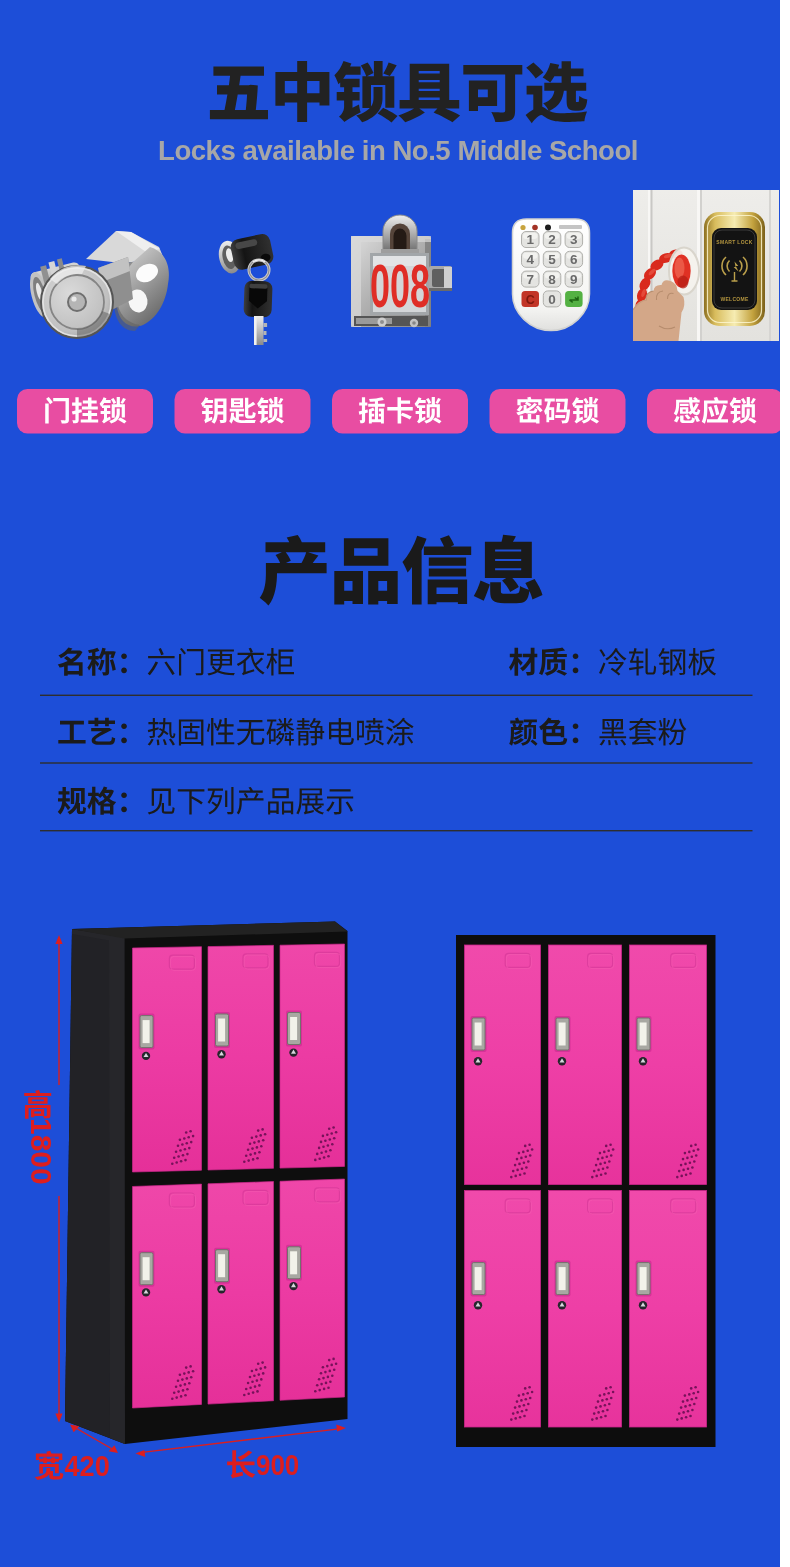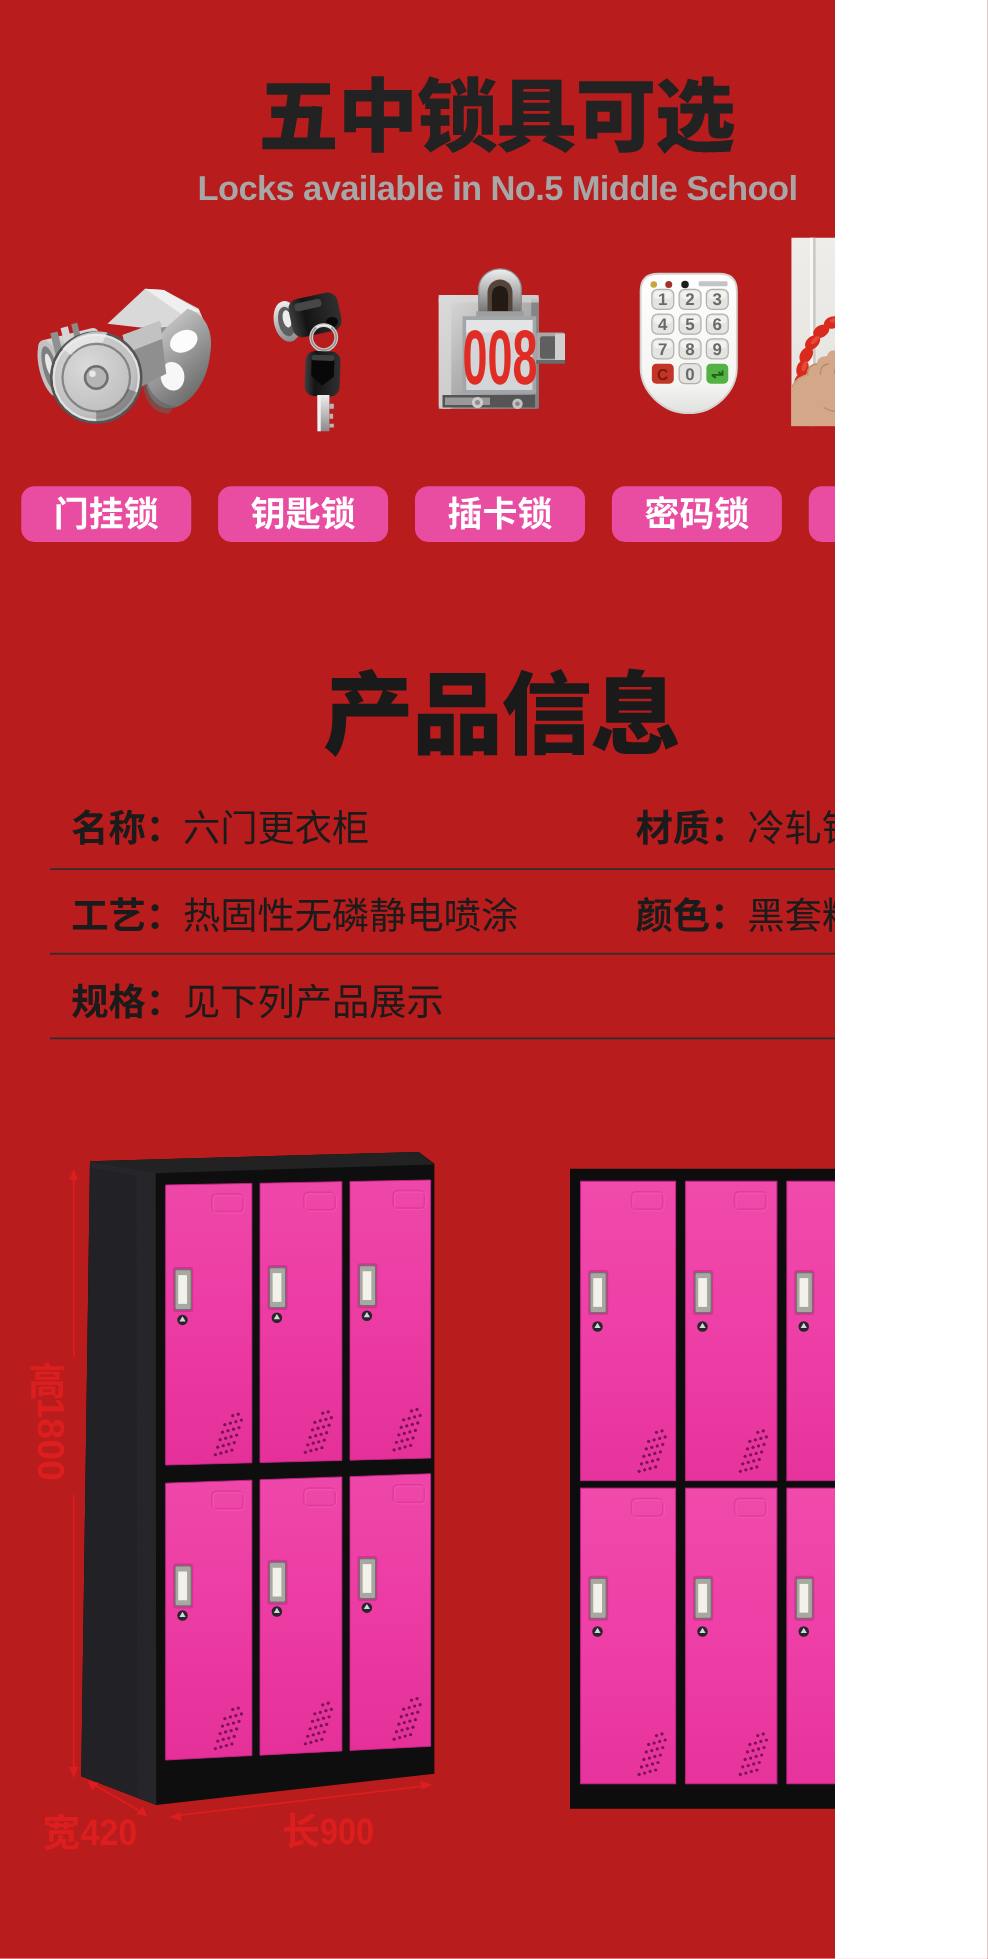--- a/index.html
+++ b/index.html
@@ -1,15 +1,15 @@
 <!DOCTYPE html>
 <html><head><meta charset="utf-8">
 <style>
 html,body{margin:0;padding:0;background:#fff;}
-.page{position:relative;width:668px;height:1567px;background:#b91c1c;overflow:hidden;
+.page{position:relative;width:780px;height:1567px;background:#1d4ed8;overflow:hidden;
   font-family:"Liberation Sans",sans-serif;}
 .abs{position:absolute;}
 </style></head>
 <body>
 <div class="page">
 
 <svg class="abs" style="left:0;top:0" width="790" height="190" viewBox="0 0 790 190">
       <path d="M217 85.2V94.4H227.4C226.5 99.9 225.5 105.2 224.5 110.0H209.9V119.3H268.0V110.0H255.8C256.7 101.8 257.5 93.1 257.8 85.4L250.4 84.8L248.7 85.2H239.2L240.6 75.8H264.0V66.5H213.4V75.8H230.1L228.9 85.2ZM234.9 110.0C235.8 105.3 236.8 99.9 237.7 94.4H247.1C246.8 99.2 246.4 104.7 245.8 110.0Z M297.2 60.9V71.9H275.4V105.7H284.8V102.4H297.2V122.1H307.1V102.4H319.5V105.4H329.4V71.9H307.1V60.9ZM284.8 93.2V81.1H297.2V93.2ZM319.5 93.2H307.1V81.1H319.5Z M377.6 113.4C382.2 115.9 388.6 119.8 391.5 122.4L397.5 116.0C394.3 113.4 387.7 109.9 383.2 107.7ZM388.6 62.6C387.4 66 385.2 70.6 383.3 73.6L389.8 76.0C391.8 73.3 394.4 69.2 396.7 65.2ZM336.7 92.1V100.5H344.1V107.0C344.1 111.4 340.9 115.2 339 116.8C340.5 117.9 343.4 120.6 344.4 122.1C345.8 120.8 348.2 119.2 360.7 112.3C360 110.5 359.2 106.8 359 104.4L352.5 107.8V100.5H359.6V92.1H352.5V87.2H359.6V78.8H343.2C344.1 77.6 345.1 76.1 345.9 74.7H360.6V66.6H350.1L351.4 63.4L343.5 61.0C341.6 66.5 338.2 71.8 334.4 75.3C335.7 77.4 337.8 82.2 338.4 84.2L340.2 82.4V87.2H344.1V92.1ZM373.9 60.9V76.3H367.0L373.5 73.0C372.5 70 370.1 65.6 367.6 62.4L360.8 65.6C363 68.9 365.3 73.3 366.2 76.3H362.4V108.0H369.8C367.3 110.8 363.1 113.5 356.2 115.5C358.3 117.2 360.9 120.4 362.1 122.3C379 116.3 382.5 106.7 382.5 98.0V87.0H373.5V97.9C373.5 100.5 373 103.6 371 106.5V84.9H385.3V107.7H394.3V76.3H382.6V60.9Z M409.7 63.8V100.1H399.6V108.5H414.0C409.8 111 403.6 113.9 398.4 115.4C400.7 117.2 403.7 120.3 405.3 122.2C411.8 120.1 419.8 116.1 424.9 112.6L419.3 108.5H437.4L433.6 112.6C440.5 115.5 448.1 119.5 452.4 122.3L460.1 115.4C456.6 113.5 450.9 110.8 445.2 108.5H459.2V100.1H449.2V63.8ZM418.7 100.1V97.6H439.7V100.1ZM418.7 79.9H439.7V82.2H418.7ZM418.7 73.4V71.1H439.7V73.4ZM418.7 88.7H439.7V91.0H418.7Z M463.3 65.0V74.5H505.2V110.6C505.2 111.9 504.6 112.4 503.1 112.4C501.5 112.4 495.7 112.5 491.3 112.1C492.8 114.6 494.7 119.3 495.3 122.1C502 122.1 506.9 121.9 510.4 120.3C513.8 118.8 515.1 116.1 515.1 110.8V74.5H522.3V65.0ZM478 89.4H487.8V97.2H478.0ZM468.9 80.5V111.0H478.0V106.1H497.1V80.5Z M526.2 67.8C529.7 71 533.9 75.4 535.7 78.5L543.4 72.6C541.4 69.6 536.9 65.4 533.4 62.5ZM542.3 85.8H526.6V94.5H533.3V109.4C530.7 110.8 528.1 112.8 525.6 115.0L531.8 123.2C535.2 119.1 538.8 115.1 541.2 115.1C542.6 115.1 544.6 117 547.3 118.6C551.7 121 556.7 121.9 564.4 121.9C570.8 121.9 579.8 121.5 584.4 121.2C584.5 118.8 586 114.1 587 111.6C580.8 112.6 570.6 113.2 564.7 113.2C558.5 113.2 553.3 113 549.3 110.9C559.7 106.3 562.6 99.2 563.9 90.7H566.6V100.1C566.6 107.9 568 110.7 575 110.7C576.2 110.7 577.7 110.7 579 110.7C584.1 110.7 586.4 108.4 587.3 99.5C584.8 98.9 580.9 97.4 579.2 95.9C579 101.4 578.8 102.1 578 102.1C577.7 102.1 577 102.1 576.7 102.1C575.9 102.1 575.9 101.9 575.9 100.0V90.7H586.2V82.7H570.9V76.3H583.5V68.5H570.9V61.2H561.6V68.5H558.0C558.4 67.2 558.8 66 559.2 64.8L550.3 62.9C548.9 68.4 546.1 74 542.6 77.4C544.7 78.5 548.4 81 550.2 82.5C551.7 80.8 553.1 78.7 554.4 76.3H561.6V82.7H544.3V90.7H554.4C553.5 95.9 551.3 100.4 543.2 103.3C545.1 105 547.4 108.1 548.5 110.5L548.4 110.4C545.6 108.7 543.9 107.2 542.3 106.8Z" fill="#222222"></path>
 
 <text x="398" y="160" text-anchor="middle" font-family="Liberation Sans" font-weight="bold" font-size="27.6" fill="#a7a7a7" letter-spacing="-0.5">Locks available in No.5 Middle School</text>

